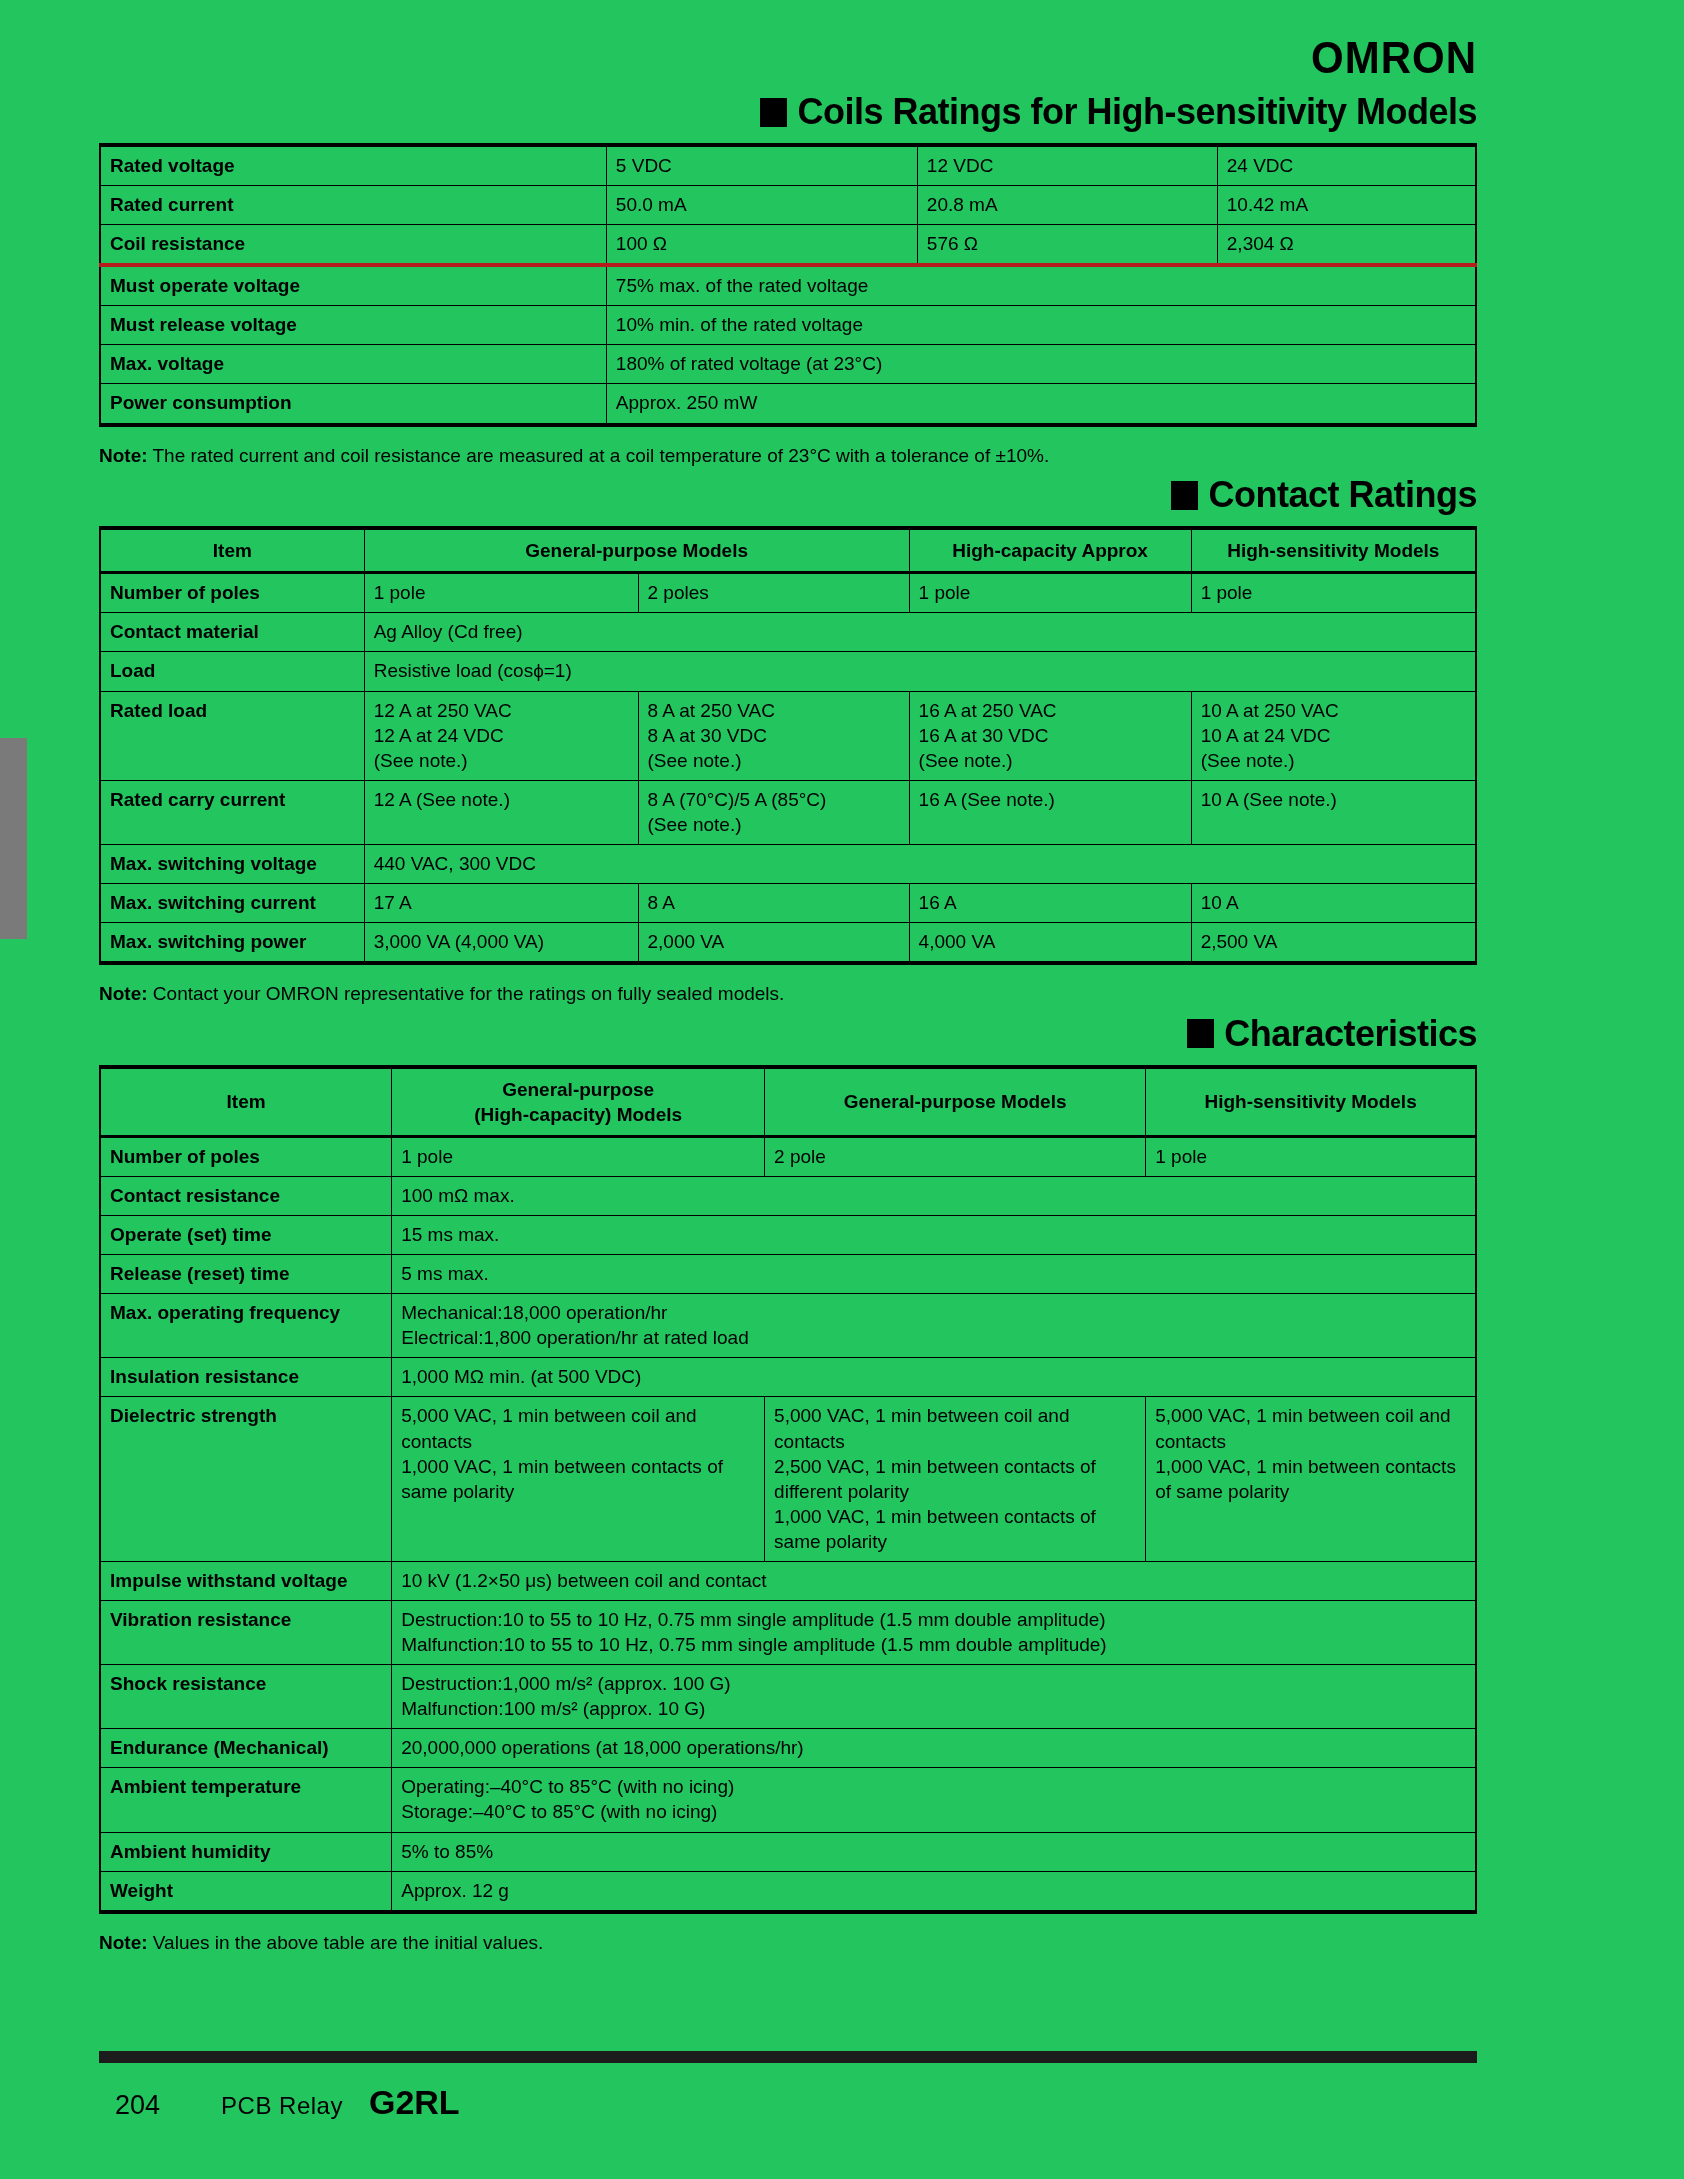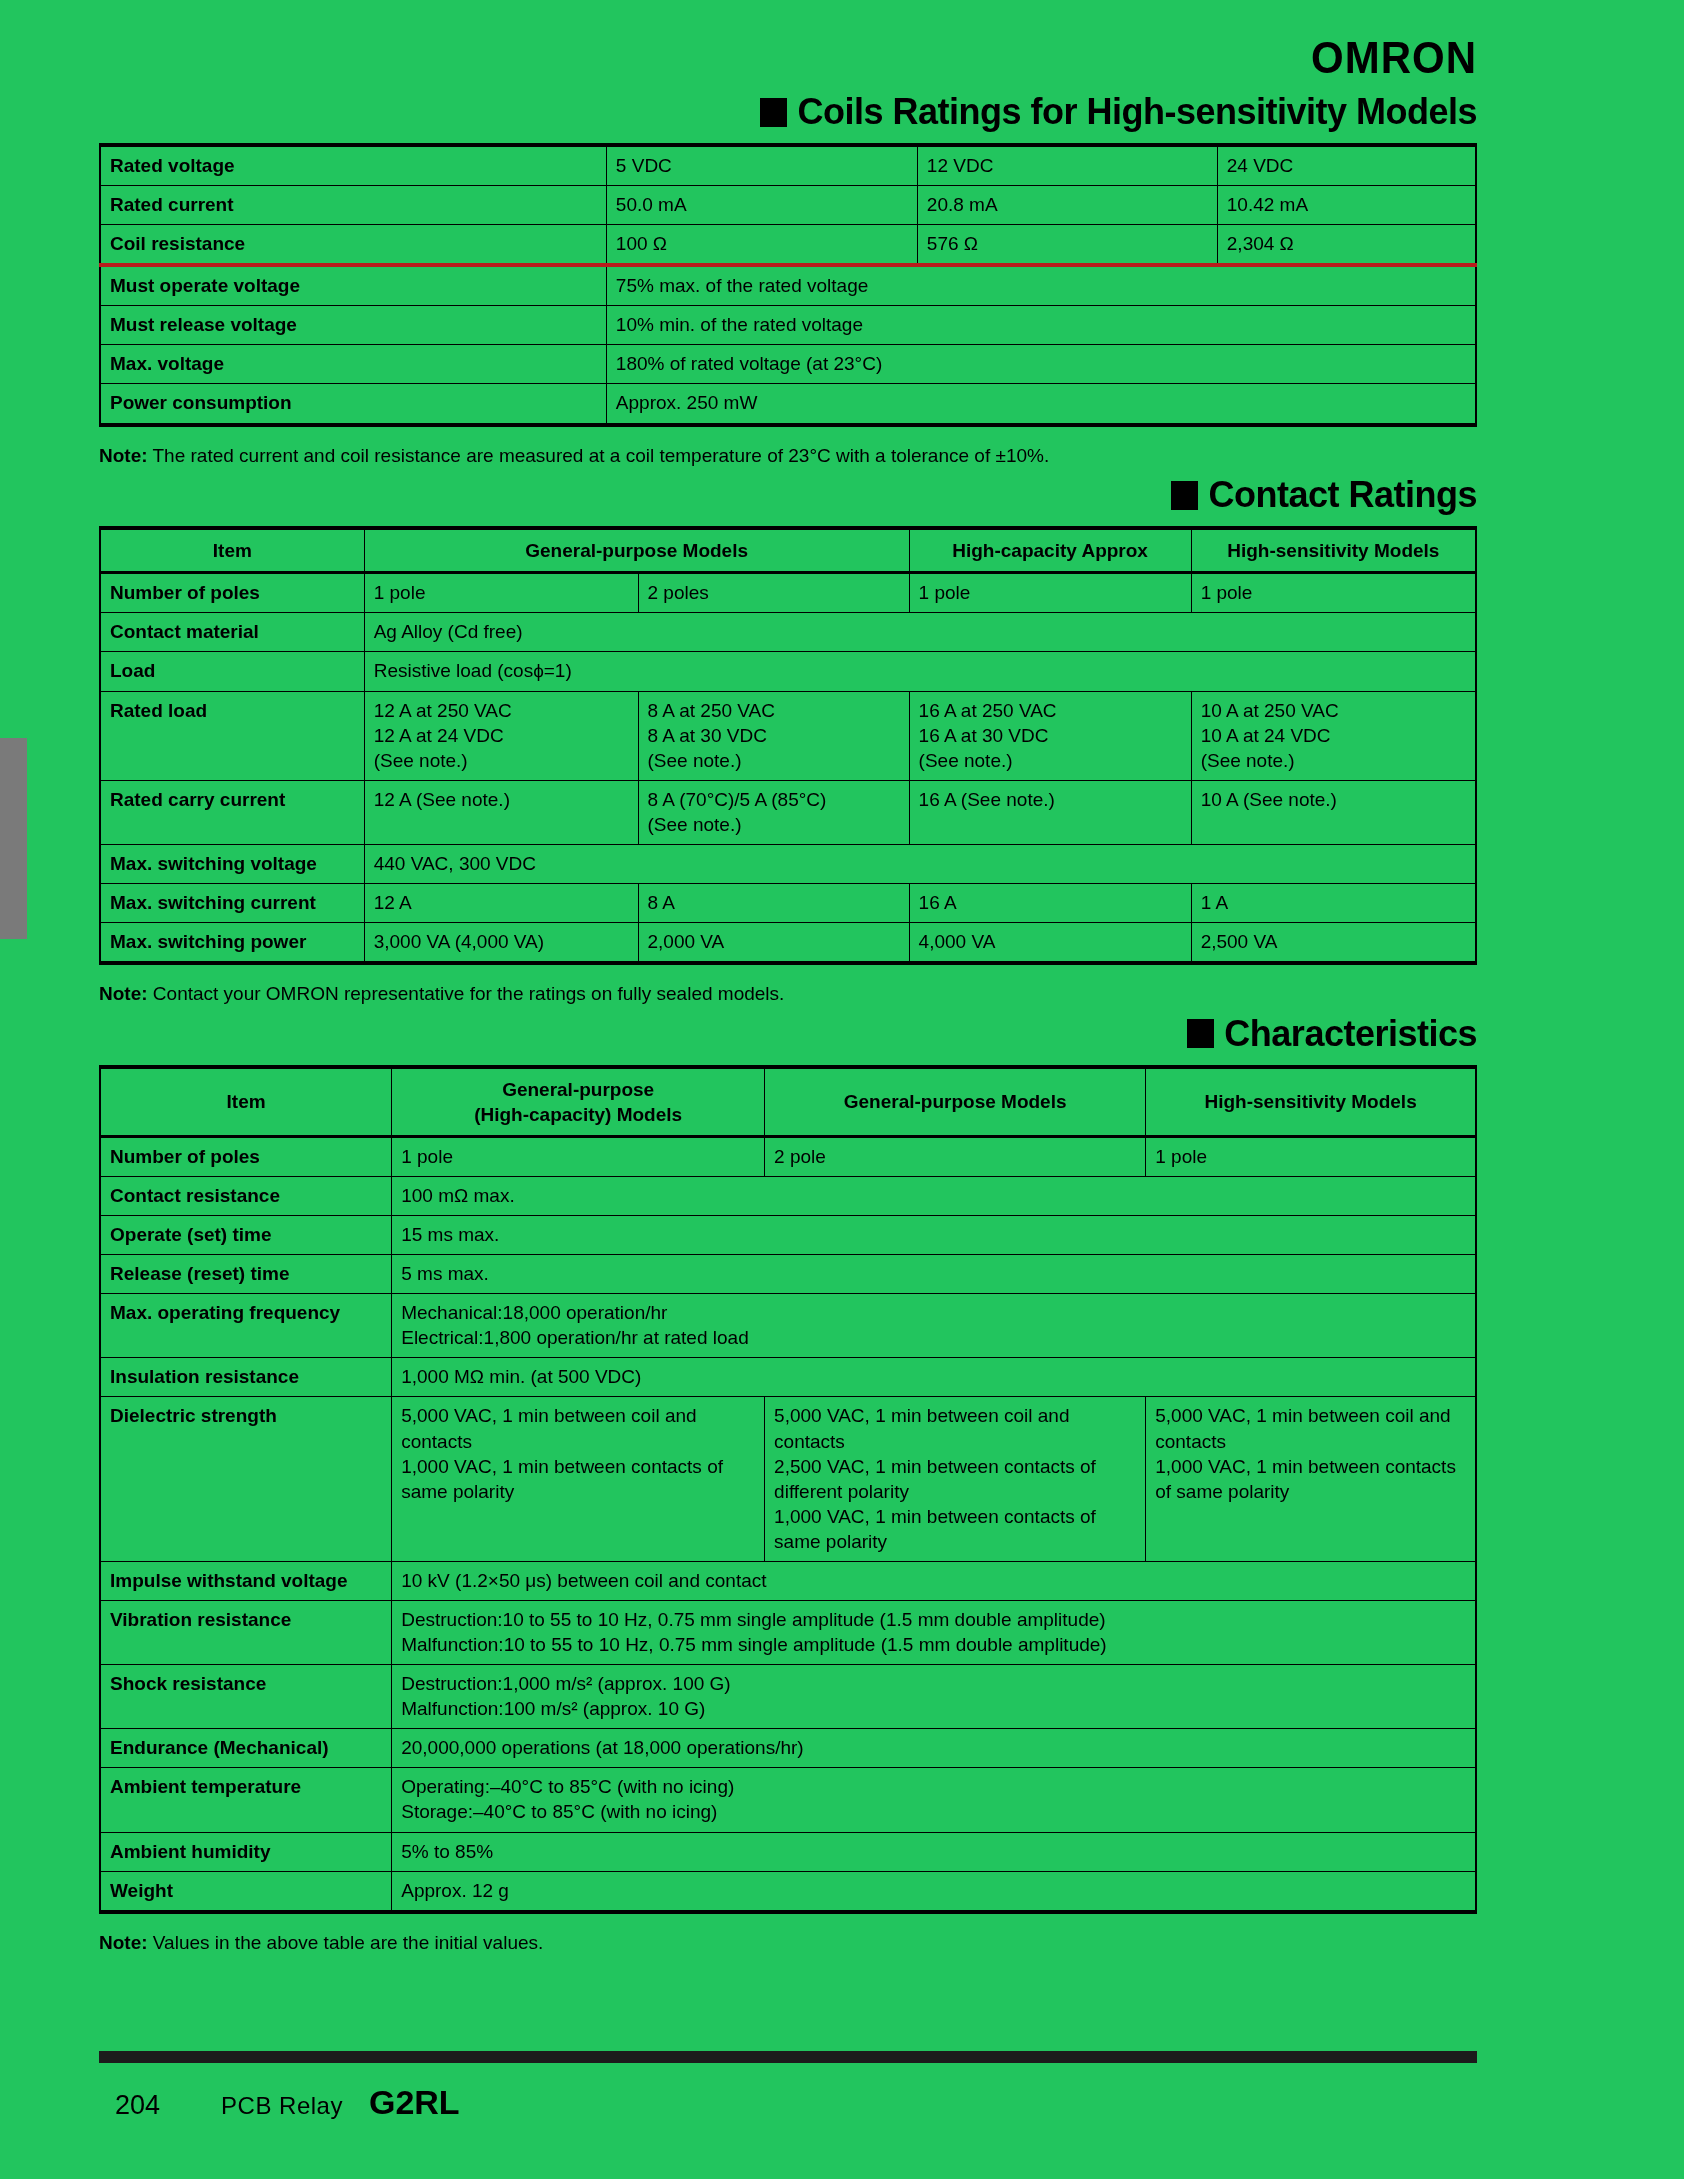--- a/index.html
+++ b/index.html
@@ -159,24 +159,24 @@
 (See note.)</td>
           <td>16 A (See note.)</td>
           <td>10 A (See note.)</td>
         </tr>
         <tr>
           <td class="lbl">Max. switching voltage</td>
           <td colspan="4">440 VAC, 300 VDC</td>
         </tr>
         <tr>
           <td class="lbl">Max. switching current</td>
-          <td>12 A</td>
+          <td>17 A</td>
           <td>8 A</td>
           <td>16 A</td>
-          <td>1 A</td>
+          <td>10 A</td>
         </tr>
         <tr>
           <td class="lbl">Max. switching power</td>
           <td>3,000 VA (4,000 VA)</td>
           <td>2,000 VA</td>
           <td>4,000 VA</td>
           <td>2,500 VA</td>
         </tr>
       </tbody>
     </table>

